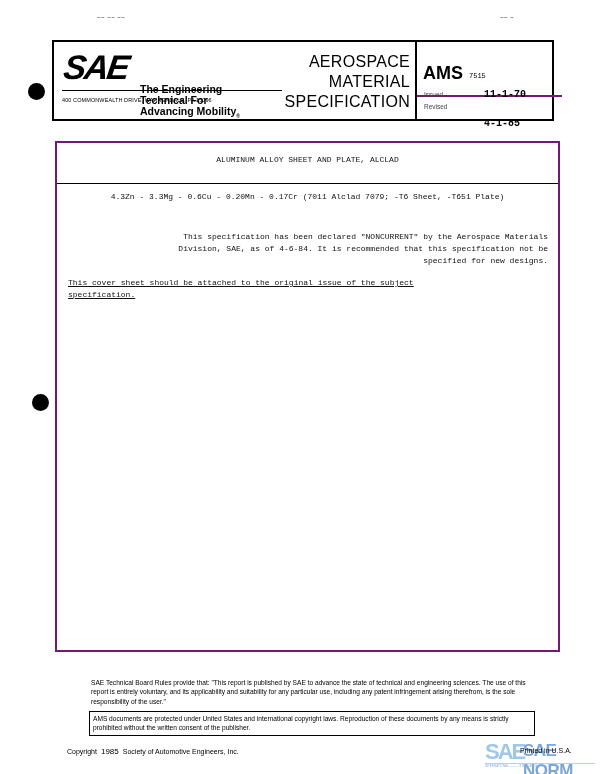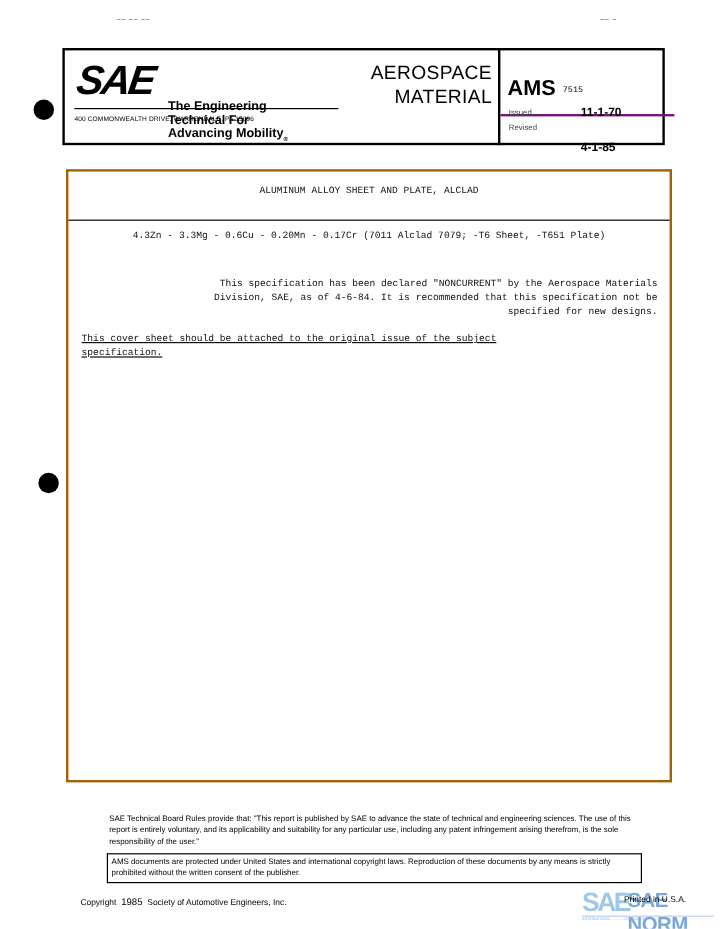--- a/index.html
+++ b/index.html
@@ -28,24 +28,24 @@
 
   .title-block {
     position: absolute; left: 228px; top: 10px; width: 128px; text-align: right;
     font-size: 16px; line-height: 20px; letter-spacing: 0.3px;
   }
   .vrule { position: absolute; left: 361px; top: -2px; width: 2px; height: 81px; background: #000; }
   .ams-top { position: absolute; left: 363px; top: 0; width: 145px; height: 37px; border-bottom: 2px solid #701a75; margin-top: 16px; }
   .ams-label { position: absolute; left: 6px; top: 5px; font-weight: bold; font-size: 18px; }
   .ams-num { position: absolute; left: 52px; top: 14px; font-size: 7px; font-family: "Liberation Mono", monospace; }
   .date-row { position: absolute; left: 370px; font-size: 6.5px; color: #444; }
-  .date-val { position: absolute; left: 430px; font-family: Liberation Sans, sans-serif; font-size: 10px; font-weight: bold; }
+  .date-val { position: absolute; left: 430px; font-family: Liberation Mono, monospace; font-size: 10px; font-weight: bold; }
 
   
-  .body-box { left: 55px; top: 141px; width: 505px; height: 511px; border: 2px solid #a16207; box-sizing: border-box; }
+  .body-box { left: 55px; top: 141px; width: 505px; height: 511px; border: 2px solid #701a75; box-sizing: border-box; }
   .divider { position: absolute; left: 0; top: 40px; width: 100%; height: 1px; background: #000; }
   .mono { font-family: "Liberation Mono", monospace; color: #111; }
   .title1 { position: absolute; left: 0; width: 100%; top: 12px; text-align: center; font-size: 8px; }
   .title2 { position: absolute; left: 0; width: 100%; top: 24px; text-align: center; font-size: 8px; margin-top: 25px; }
   .para { position: absolute; left: 11px; width: 480px; font-size: 8px; line-height: 12px; white-space: pre-line; }
 
   
   .rules-text { left: 91px; top: 678px; width: 450px; font-size: 6.6px; line-height: 9.3px; }
   .copy-box { left: 89px; top: 711px; width: 446px; height: 25px; border: 1px solid #000; box-sizing: border-box; font-size: 6.6px; line-height: 9.3px; padding: 2px 3px; }
   .copyright { left: 67px; top: 747px; font-size: 7px; }
@@ -73,20 +73,21 @@
       <div>Technical For</div>
       <div><span>Advancing Mobility</span><sub>®</sub></div>
     </div>
     <div class="logo-rule"></div>
     <div class="address">400 COMMONWEALTH DRIVE, WARRENDALE, PA 15096</div>
   </div>
 
   <div class="title-block">
     <div>AEROSPACE</div>
     <div>MATERIAL</div>
+    <div>SPECIFICATION</div>
   </div>
 
   <div class="vrule"></div>
   <div class="ams-top">
     <span class="ams-label">AMS</span>
     <span class="ams-num">7515</span>
   </div>
   <span class="date-row" style="top:49px;">Issued</span>
   <span class="date-val" style="top:47px;">11-1-70</span>
   <span class="date-row" style="top:61px;">Revised</span>

